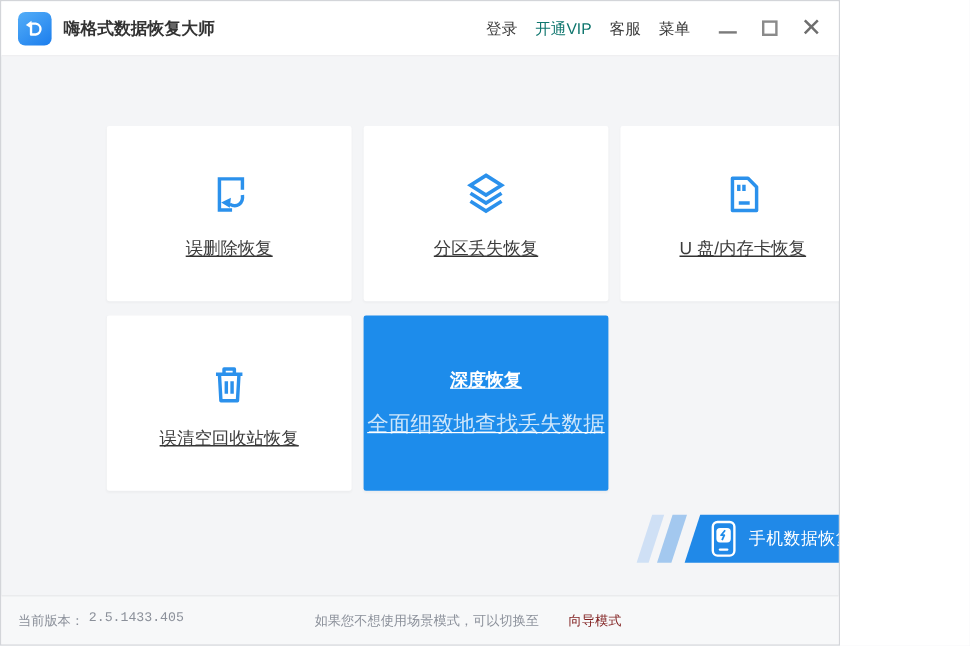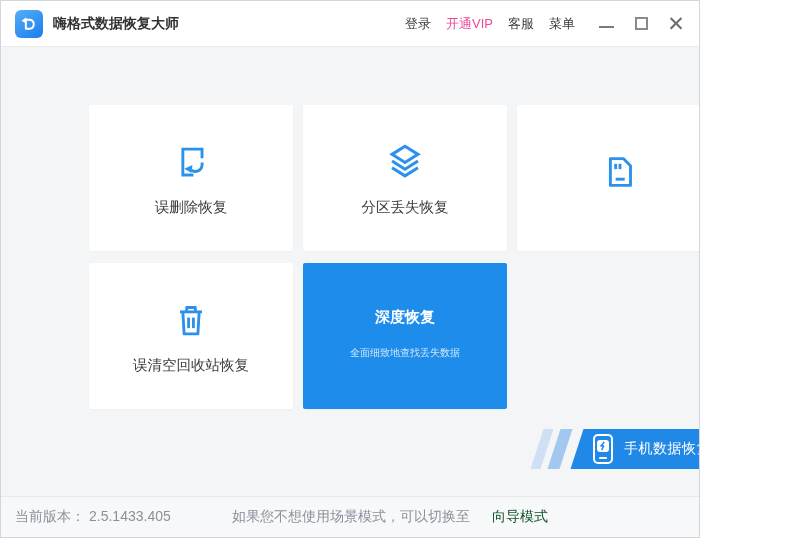--- a/index.html
+++ b/index.html
@@ -17,46 +17,47 @@
   }
   .logo {
     width:28px; height:28px; border-radius:6px;
     background:linear-gradient(145deg,#54aef8,#1b7ded);
     display:flex; align-items:center; justify-content:center; flex:0 0 auto;
   }
   .app-title { margin-left:10px; font-size:14px; font-weight:700; color:#333; }
   .tb-spacer { flex:1; }
   .tb-menu { display:flex; gap:15px; font-size:13px; color:#3a3a3a; }
   .tb-item { cursor:pointer; }
-  .tb-item.vip { color:#ec4899; }
+  .tb-item.vip { color:#0f766e; }
   .win-controls { display:flex; align-items:center; gap:17px; margin-left:22px; }
   .wc { cursor:pointer; display:flex; align-items:center; justify-content:center; width:18px; height:18px; }
   .wc-min { width:15px; height:0; border-top:2px solid #7b7b7b; align-self:center; margin-top:6px; }
   .wc-max { width:13px; height:13px; border:2px solid #8a8a8a; }
   .wc-close { font-size:21px; line-height:18px; color:#6e6e6e; font-weight:400; }
 
   
   .cards {
     position:absolute; left:88px; top:104px; width:632px;
     display:grid; grid-template-columns:repeat(3,204px); grid-auto-rows:146px;
     column-gap:10px; row-gap:12px;
   }
   .card {
     background:#ffffff; border-radius:2px; cursor:pointer;
     display:flex; flex-direction:column; align-items:center; justify-content:center;
     box-shadow:0 1px 2px rgba(0,0,0,0.03);
+    text-decoration:underline;
   }
   .card .icon { margin-bottom:13px; }
   .card-label { font-size:14.5px; color:#3c3c3c; }
 
   .card.deep {
     background:#1d8ceb; color:#fff;
   }
   .deep-title { font-size:15px; font-weight:700; margin-bottom:14px; }
-  .deep-sub { font-size:10px; color:rgba(255,255,255,0.78); line-height:24px; }
+  .deep-sub { font-size:18px; color:rgba(255,255,255,0.78); line-height:24px; }
 
   
   .cta-wrap { position:absolute; top:428px; right:0; width:172px; height:40px; }
   .cta-stripe { position:absolute; top:0; bottom:0; transform:skewX(-18deg); }
   .stripe-1 { left:10px; width:10px; background:#cfe0f5; }
   .stripe-2 { left:27px; width:12px; background:#a3c8ef; }
   .cta-btn {
     position:absolute; left:50px; right:-12px; top:0; bottom:0;
     background:#2089e8; transform:skewX(-18deg); cursor:pointer;
   }
@@ -70,25 +71,25 @@
     width:12px; height:12px; background:#fff; border-radius:3px;
     display:flex; align-items:center; justify-content:center;
   }
   .phone-bar { position:absolute; bottom:3px; left:50%; transform:translateX(-50%); width:8px; height:2px; background:#fff; border-radius:1px; }
   .cta-label { color:#fff; font-size:14px; letter-spacing:0.5px; white-space:nowrap; }
 
   
   .footer {
     position:absolute; left:0; right:0; bottom:0; height:41px;
     background:#f7f8f9; border-top:1px solid #e7e8ea;
-    font-size:14px; color:#8b909a;
+    font-size:11px; color:#8b909a;font-family:Liberation Mono, monospace;
   }
   .version { position:absolute; left:14px; top:50%; transform:translateY(-50%); display:flex; gap:4px; }
   .hint { position:absolute; left:calc(50% + 40px); top:50%; transform:translate(-50%,-50%); white-space:nowrap; }
-  .hint a { color:#14532d; text-decoration:none; margin-left:18px; cursor:pointer; }
+  .hint a { color:#7f1d1d; text-decoration:none; margin-left:18px; cursor:pointer; }
 </style>
 </head>
 <body>
 
 <div class="window">
 
   <div class="titlebar">
     <div class="logo">
       <svg width="22" height="22" viewBox="0 0 28 28">
         <path d="M10 8.5 H15 A5.8 5.8 0 0 1 15 20 H10 V8.5 Z" fill="none" stroke="#fff" stroke-width="2.5" stroke-linejoin="round"></path>
@@ -136,20 +137,21 @@
       <div class="card-label">分区丢失恢复</div>
     </div>
 
     <div class="card">
       <svg class="icon" width="46" height="46" viewBox="0 0 48 48" fill="none" stroke="#2b91ec" stroke-width="3" stroke-linejoin="round">
         <path d="M15 10 H28.5 L36 17.5 V38 H15 Z"></path>
         <path d="M20.5 15.5 V21"></path>
         <path d="M25 15.5 V21"></path>
         <path d="M20.5 31.5 H30"></path>
       </svg>
+      <div class="card-label">U 盘/内存卡恢复</div>
     </div>
 
     <div class="card">
       <svg class="icon" width="46" height="46" viewBox="0 0 48 48" fill="none" stroke="#2b91ec" stroke-width="3" stroke-linejoin="round">
         <path d="M19.5 15 V11 H28.5 V15"></path>
         <path d="M12.5 15.5 H35.5"></path>
         <path d="M15.5 15.5 L16.8 38.5 H31.2 L32.5 15.5"></path>
         <path d="M21.5 21.5 V32.5"></path>
         <path d="M26.5 21.5 V32.5"></path>
       </svg>

